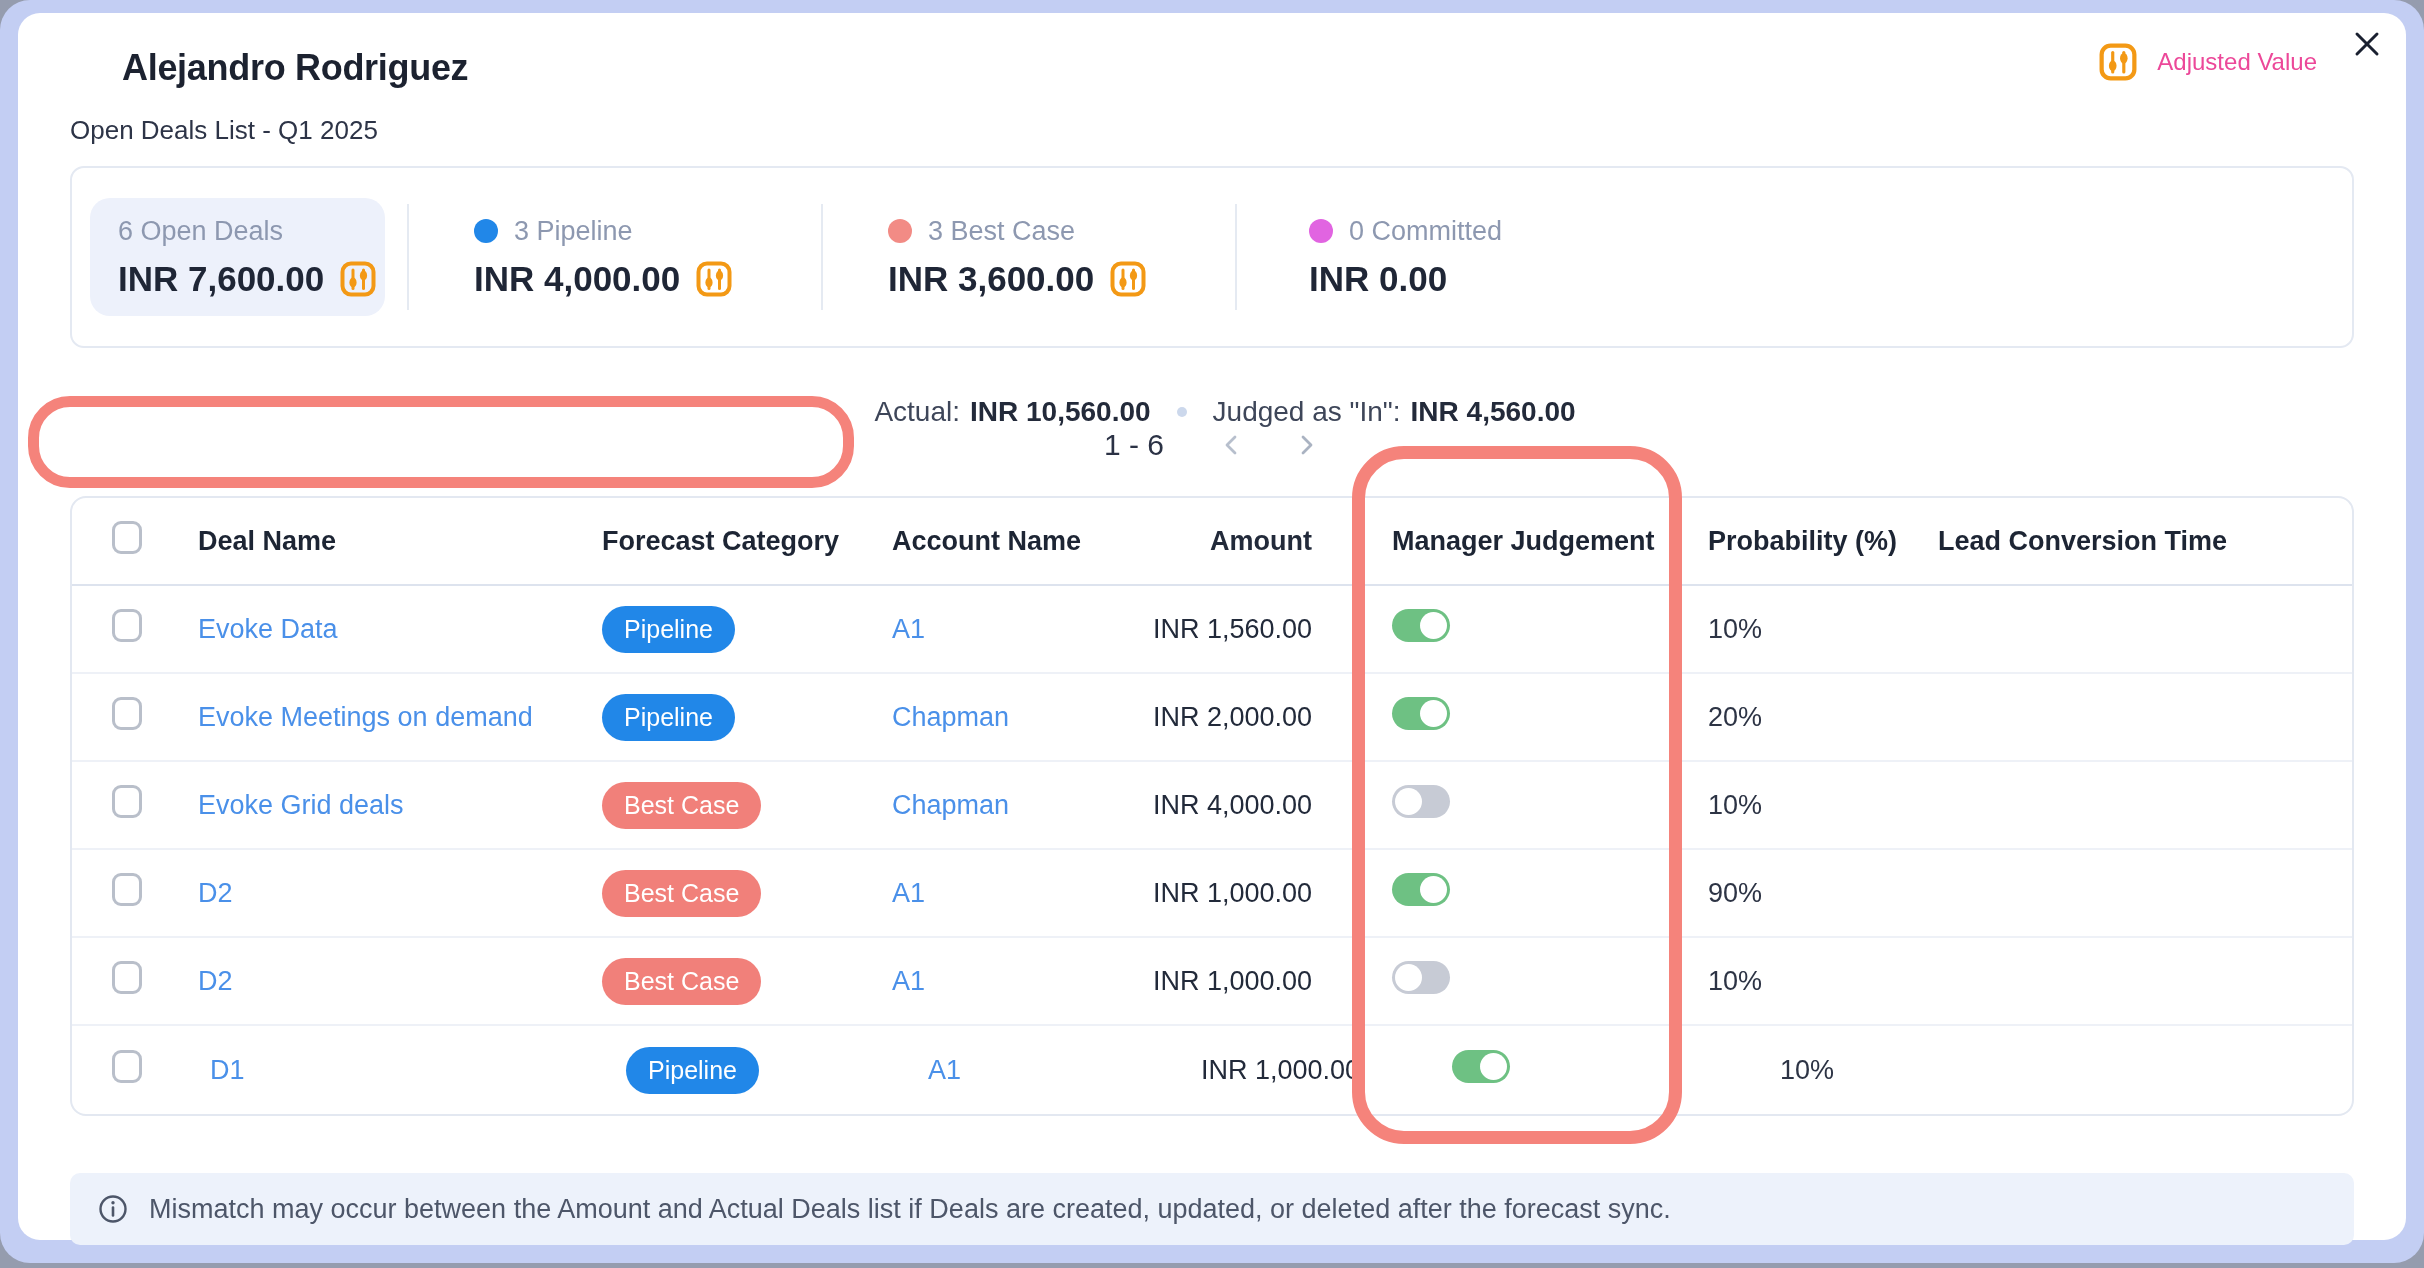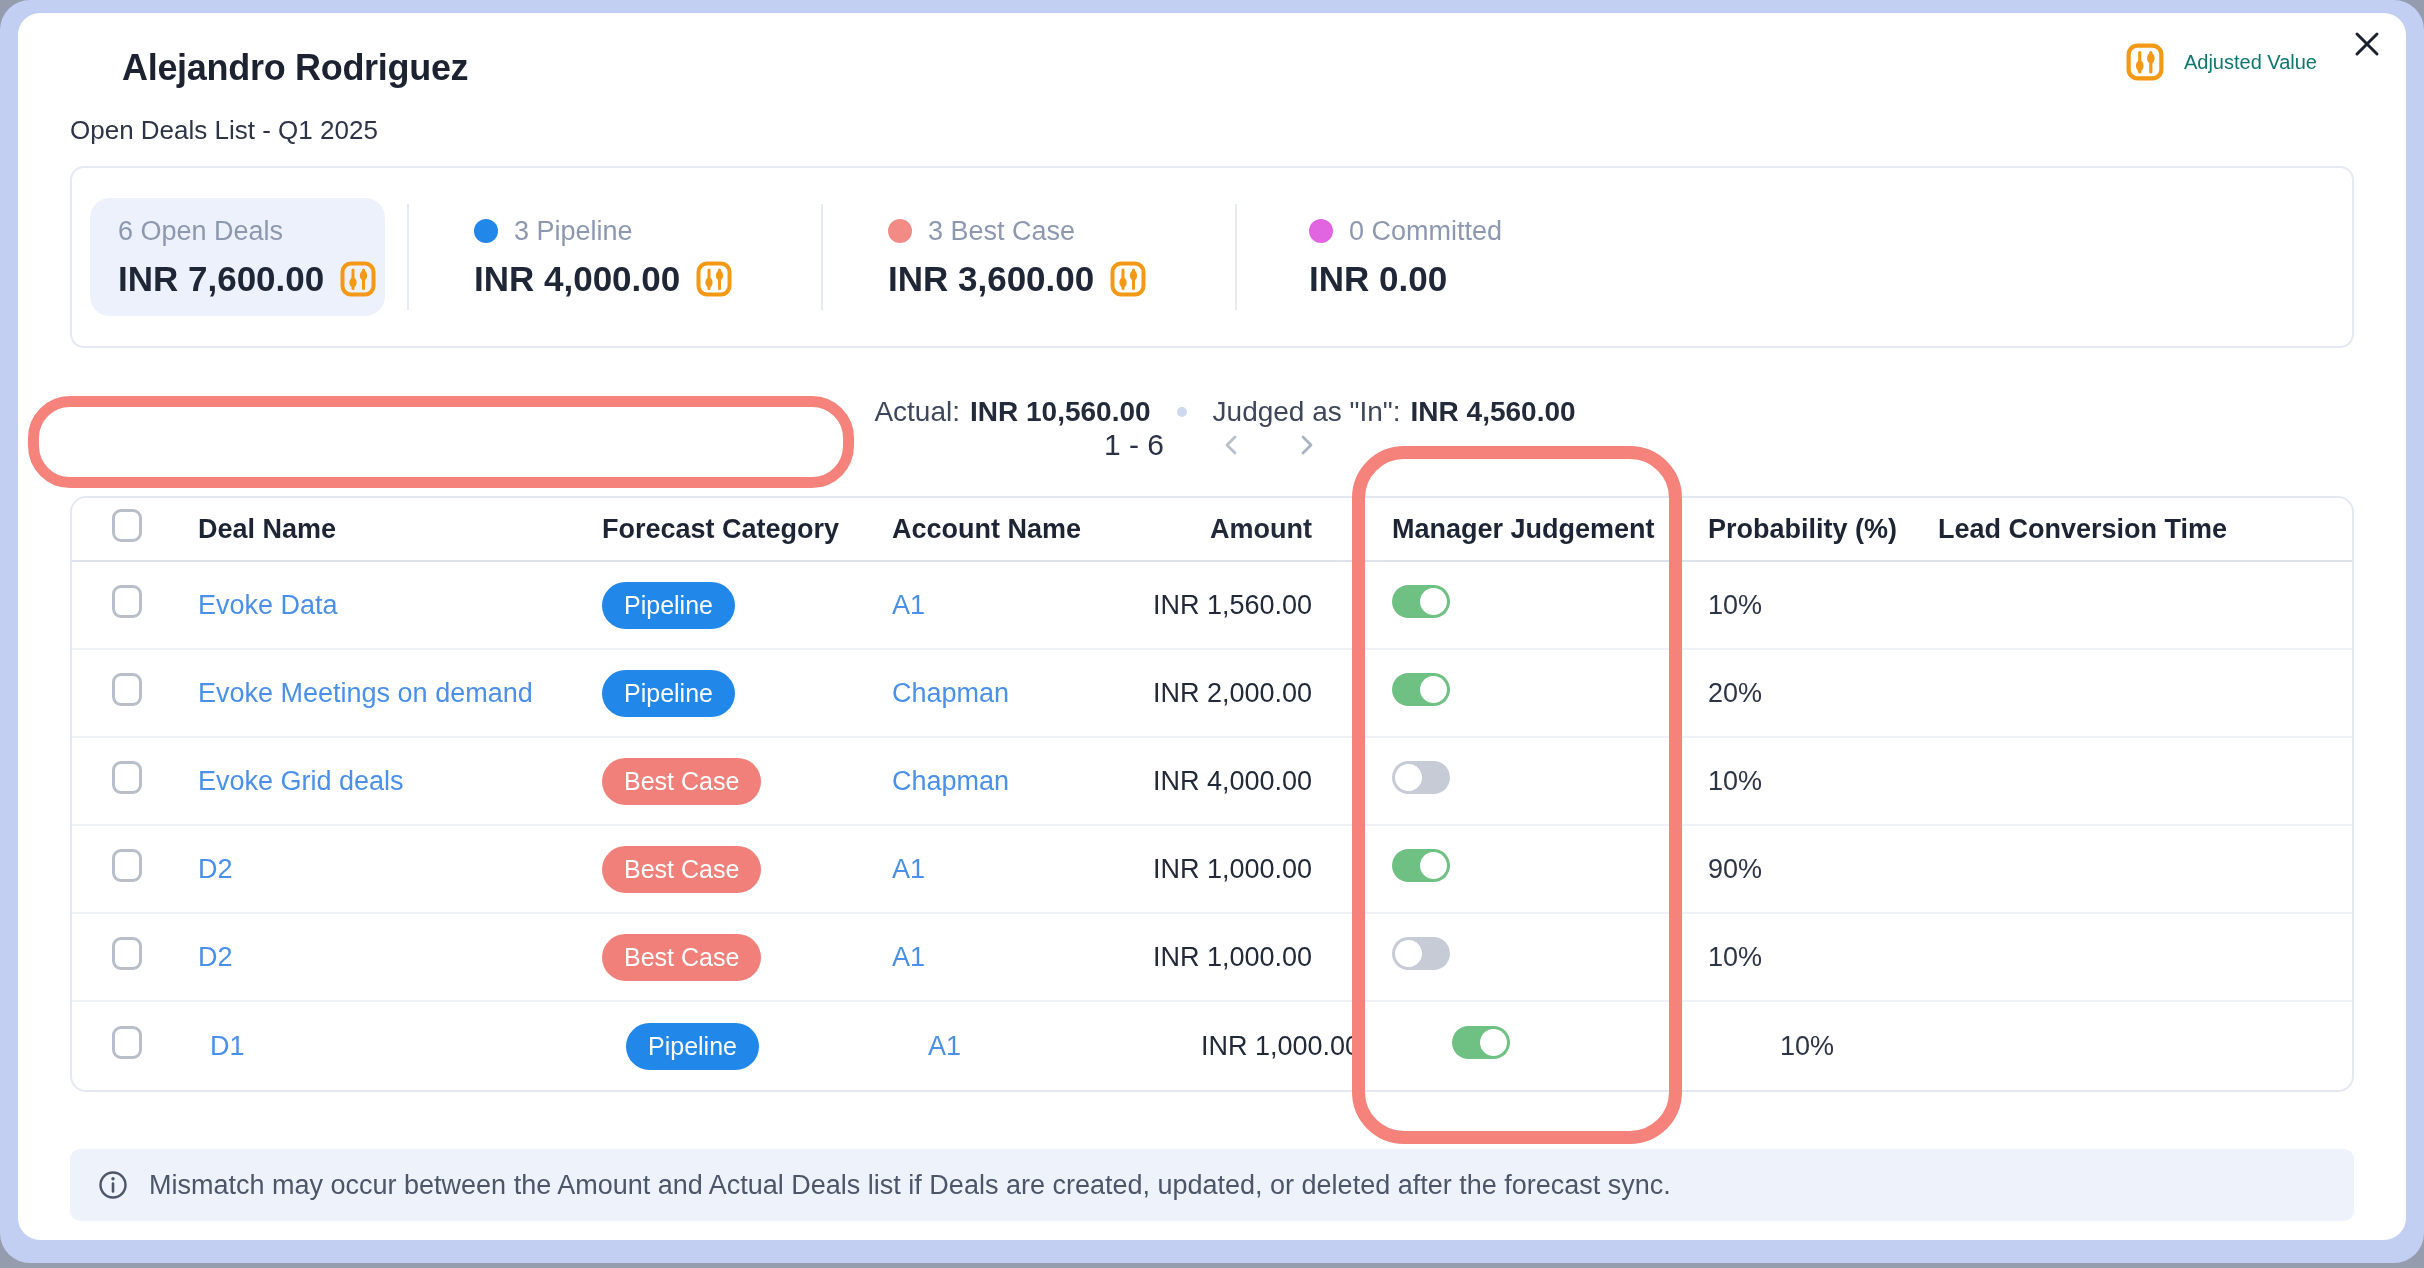--- a/index.html
+++ b/index.html
@@ -28,21 +28,21 @@
   .content { padding:0 52px; }
   .subtitle { margin-top:26px; font-size:26px; color:#2d3447; }
   .close-btn {
     position:absolute; top:8px; right:16px; width:46px; height:46px;
     background:none; border:none; cursor:pointer; display:flex; align-items:center; justify-content:center;
   }
   .adjusted-legend {
     position:absolute; top:30px; right:89px;
     display:flex; align-items:center; gap:20px;
   }
-  .adjusted-legend .label { font-size:20px; color:#0f766e;text-align:center; }
+  .adjusted-legend .label { font-size:24px; color:#ec4899;text-align:center; }
   
   .summary-card {
     margin-top:20px; height:182px;
     border:2px solid #e4e9f2; border-radius:14px;
     display:flex; align-items:center;
   }
   .stat { display:flex; flex-direction:column; justify-content:center; gap:12px; }
   .stat .label-row { display:flex; align-items:center; gap:16px; font-size:27px; color:#8d98b0; }
   .stat .value-row { display:flex; align-items:center; gap:16px; font-size:35px; font-weight:700; color:#1f2636; }
   .stat-open {
@@ -67,21 +67,21 @@
   .pagination { display:flex; align-items:center; gap:46px; }
   .pagination .range { font-size:30px; color:#2b3245; margin-right:8px; }
   .page-chev { background:none; border:none; cursor:pointer; display:flex; align-items:center; }
   
   .deal-table { margin-top:20px; border:2px solid #e3e8f1; border-radius:16px; overflow:hidden; }
   .trow, .thead {
     display:grid;
     grid-template-columns:126px 404px 290px 220px 200px 396px 230px 418px;
     align-items:center;
   }
-  .thead { height:64px; border-bottom:2px solid #dde3ee; font-size:27px; font-weight:700; color:#1d2534; }
+  .thead { height:88px; border-bottom:2px solid #dde3ee; font-size:27px; font-weight:700; color:#1d2534; }
   .trow { height:88px; border-bottom:2px solid #eef1f7; font-size:27px; }
   .trow:last-child { border-bottom:none;gap:12px; }
   .cell-check { padding-left:40px; }
   .cell-amount { text-align:right; color:#222a3a; }
   .cell-judge { padding-left:80px; }
   .cell-prob { color:#2d3445; }
   .checkbox {
     display:inline-block; width:30px; height:33px; border-radius:9px;
     border:3px solid #b9bfca; background:#fff; cursor:pointer;
   }

